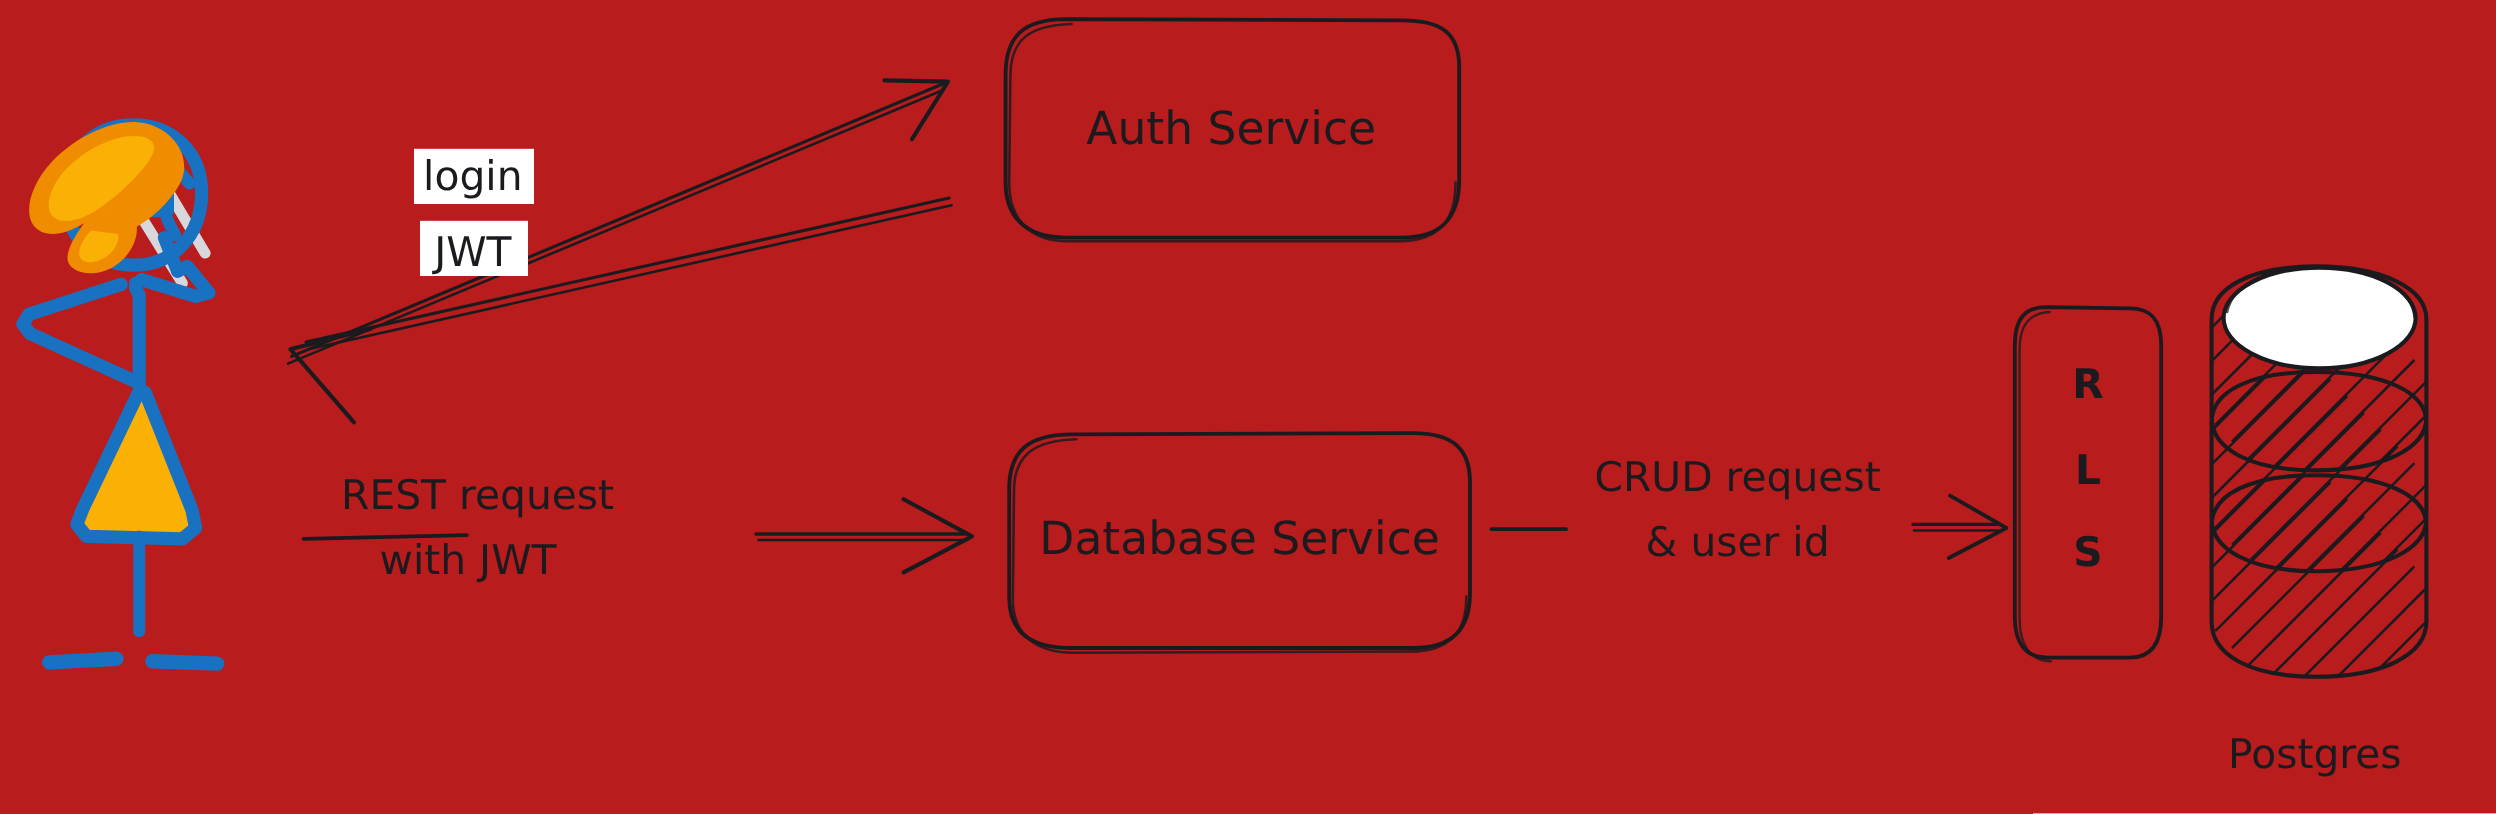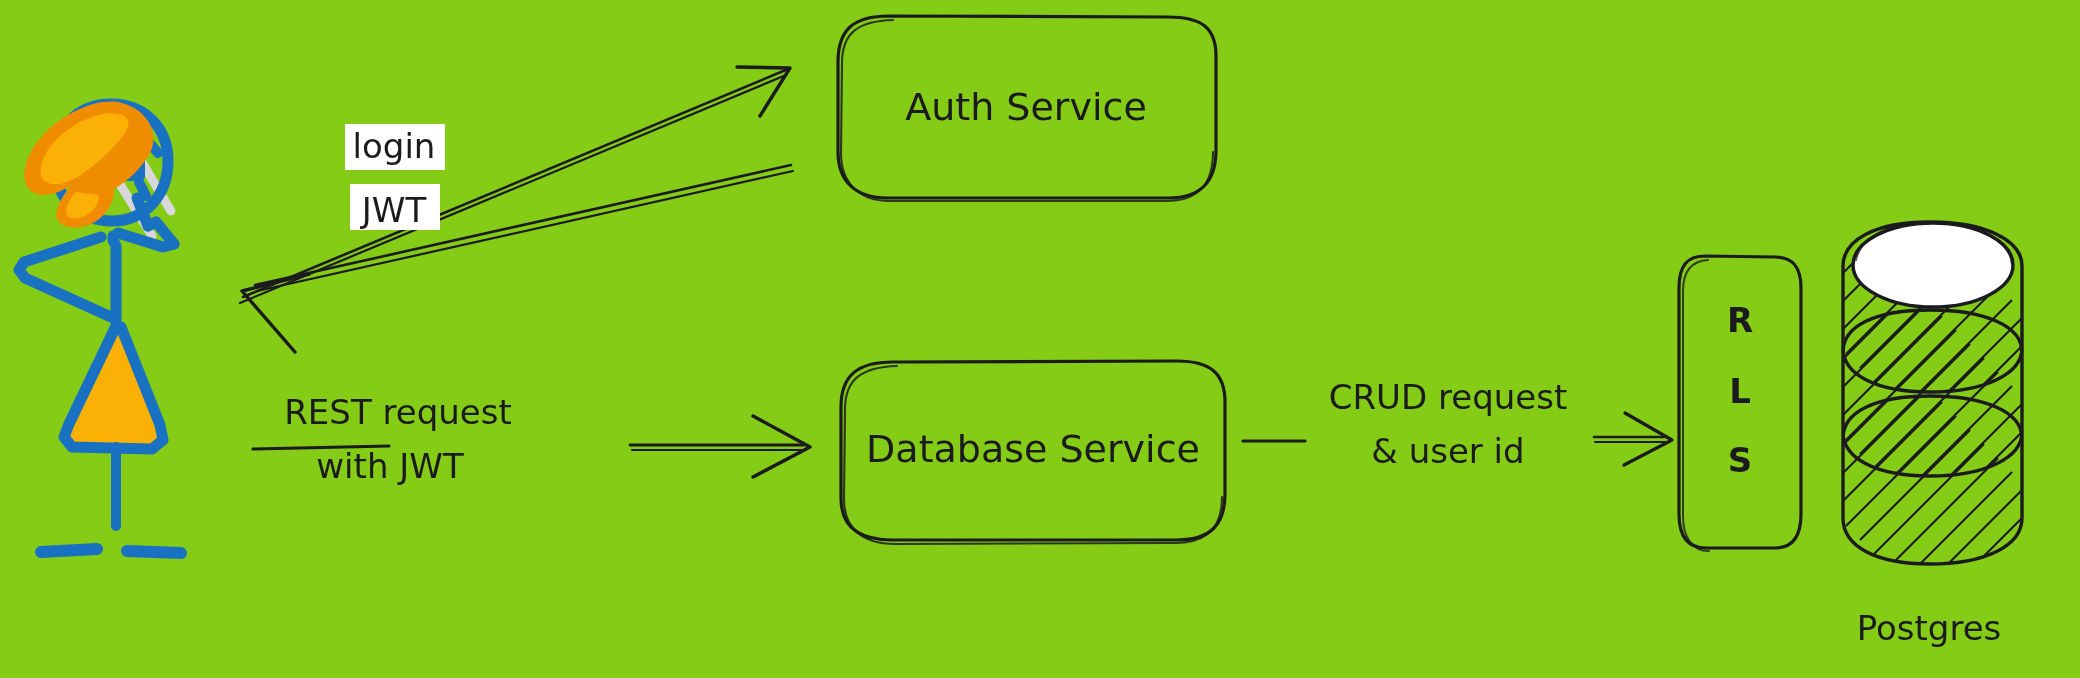--- a/index.html
+++ b/index.html
@@ -10,21 +10,21 @@
   body {
     width: 2080px;
     height: 678px;
     overflow: hidden;
     font-family: "DejaVu Sans", sans-serif;
   }
   #canvas {
     position: relative;
     width: 2080px;
     height: 678px;
-    background: #84cc16;
+    background: #b91c1c;
   }
   svg.diagram {
     position: absolute;
     top: 0;
     left: 0;
     width: 2080px;
     height: 678px;
   }
   .hand-text {
     font-family: "DejaVu Sans", sans-serif;

